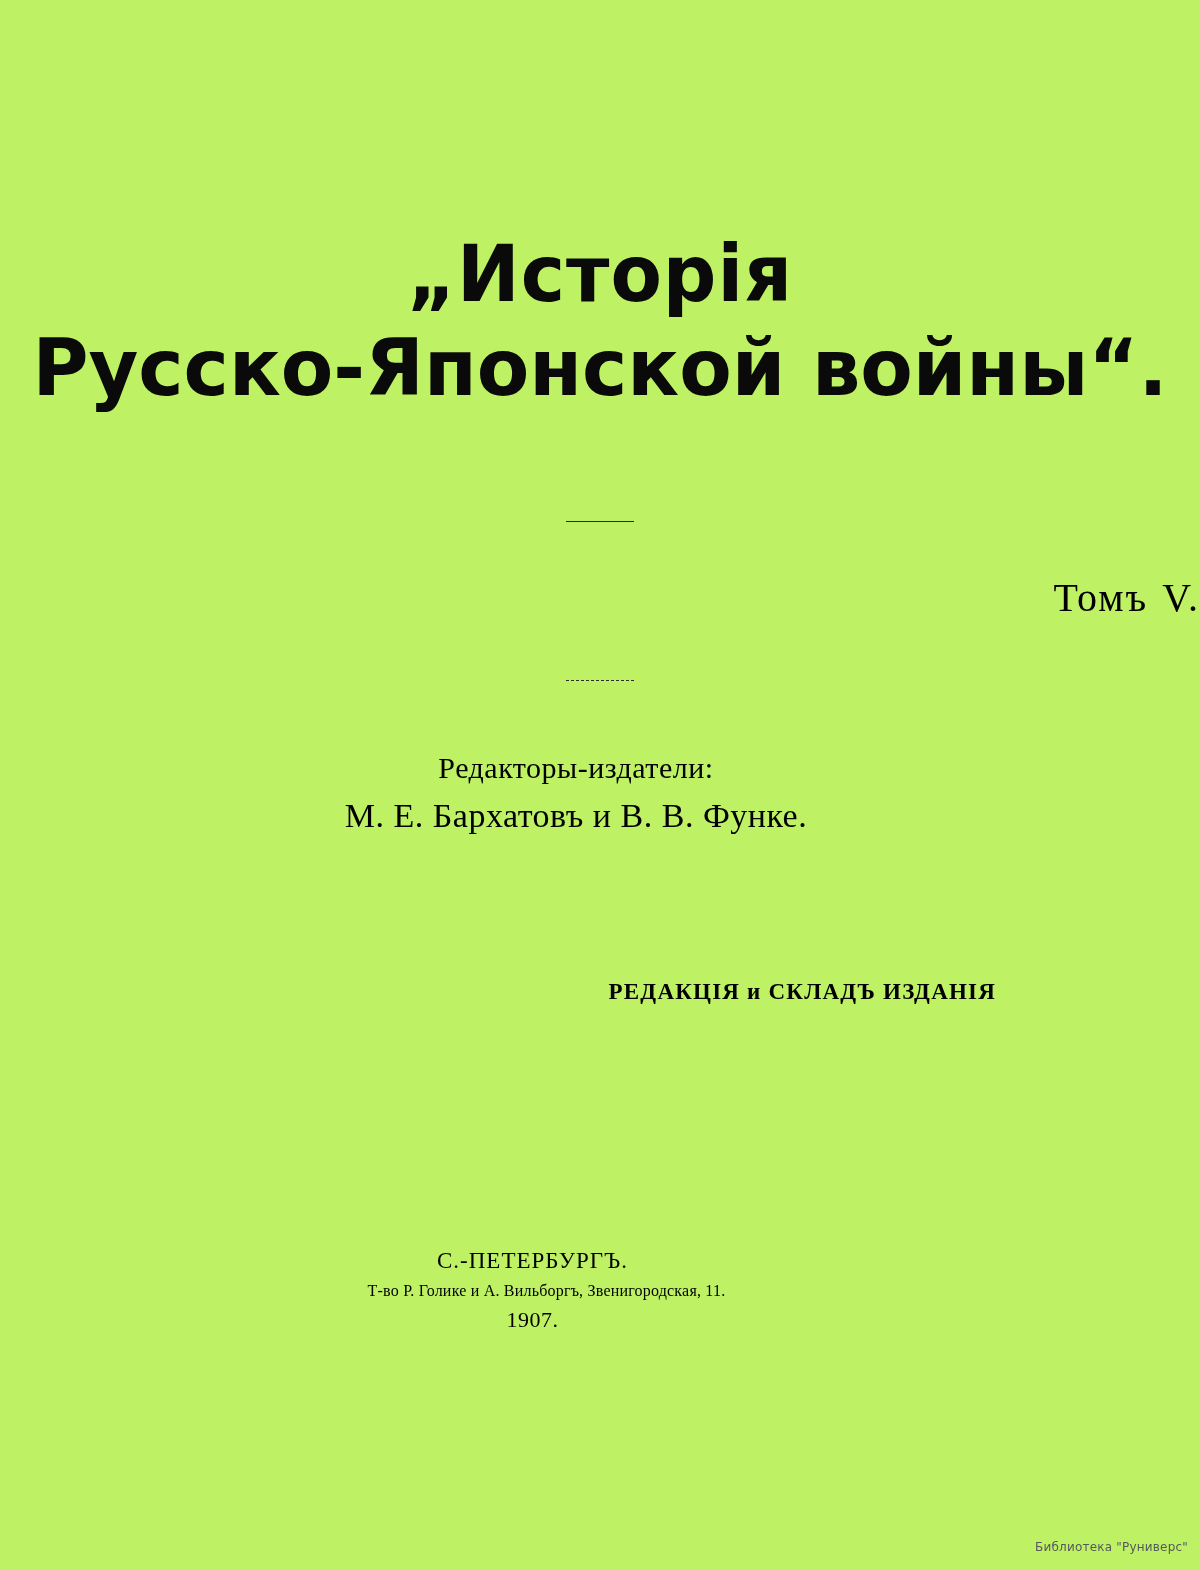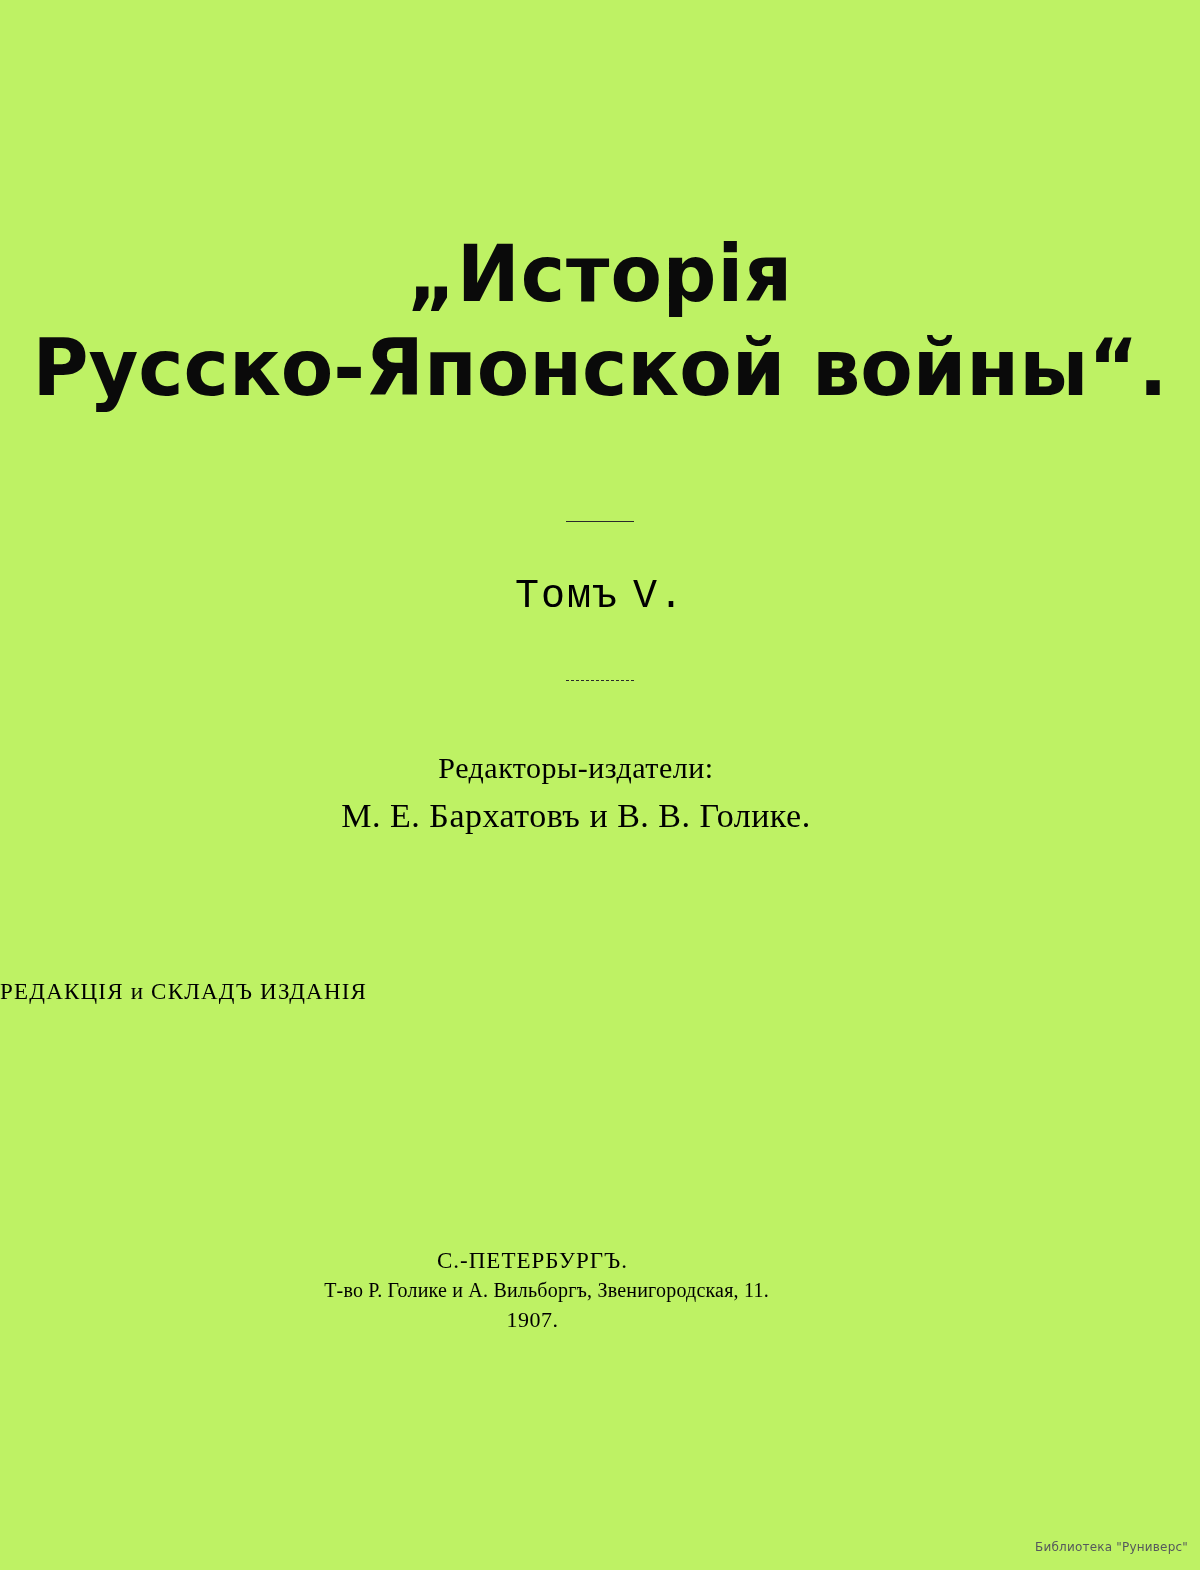--- a/index.html
+++ b/index.html
@@ -66,24 +66,24 @@
     height: 0;
     border-top: 1.5px dashed #2a2a2a;
   }
 
   
   .volume {
     position: absolute;
     top: 574px;
     left: 0;
     width: 1200px;
-    text-align: center;
+    text-align: right;
     font-size: 40px;
     letter-spacing: 2px;
-    font-family: Liberation Mono, monospace;
+    font-family: Liberation Serif, serif;
   }
   .volume .vol-num {
     margin-left: 14px;
   }
 
   
   .editors {
     position: absolute;
     top: 748px;
     left: 0;
@@ -101,21 +101,22 @@
     letter-spacing: 0.5px;
     margin-top: 4px;
   }
 
   
   .publisher {
     position: absolute;
     top: 976px;
     left: 0;
     width: 996px;
-    text-align: left;
+    text-align: right;
+    font-weight: bold;
   }
   .publisher-line-1 {
     font-size: 23px;
     line-height: 32px;
     letter-spacing: 1.2px;
   }
   .publisher-line-2 {
     font-size: 23px;
     line-height: 32px;
     letter-spacing: 0.6px;
@@ -129,21 +130,21 @@
     left: 0;
     width: 1065px;
     text-align: center;
   }
   .imprint-city {
     font-size: 23px;
     line-height: 31px;
     letter-spacing: 1px;
   }
   .imprint-printer {
-    font-size: 20px;
+    font-size: 16px;
     line-height: 29px;
     letter-spacing: 0.2px;
     padding-left: 28px;
   }
   .imprint-year {
     font-size: 22px;
     line-height: 30px;
     letter-spacing: 0.5px;
   }
 
@@ -172,21 +173,21 @@
   <div class="rule-long"></div>
 
   <div class="volume">
     <span>Томъ</span><span class="vol-num">V.</span>
   </div>
 
   <div class="rule-short"></div>
 
   <div class="editors">
     <div class="editors-label">Редакторы-издатели:</div>
-    <div class="editors-names">М. Е. Бархатовъ и В. В. Голике.</div>
+    <div class="editors-names">М. Е. Бархатовъ и В. В. Функе.</div>
   </div>
 
   <div class="publisher">
     <div class="publisher-line-1">РЕДАКЦІЯ и СКЛАДЪ ИЗДАНІЯ</div>
   </div>
 
   <div class="imprint">
     <div class="imprint-city">С.-ПЕТЕРБУРГЪ.</div>
     <div class="imprint-printer">Т-во Р. Голике и А. Вильборгъ, Звенигородская, 11.</div>
     <div class="imprint-year">1907.</div>

